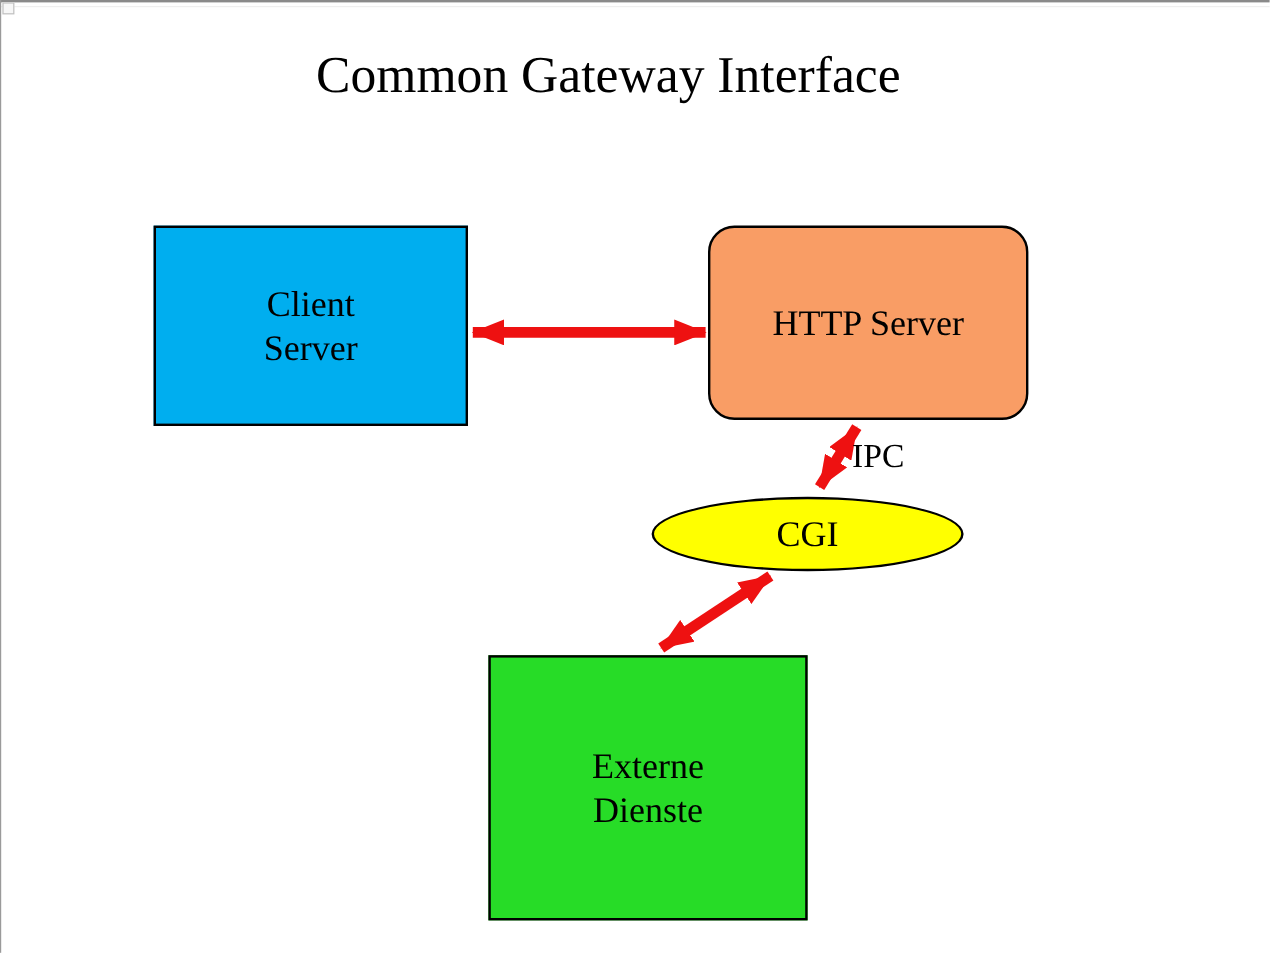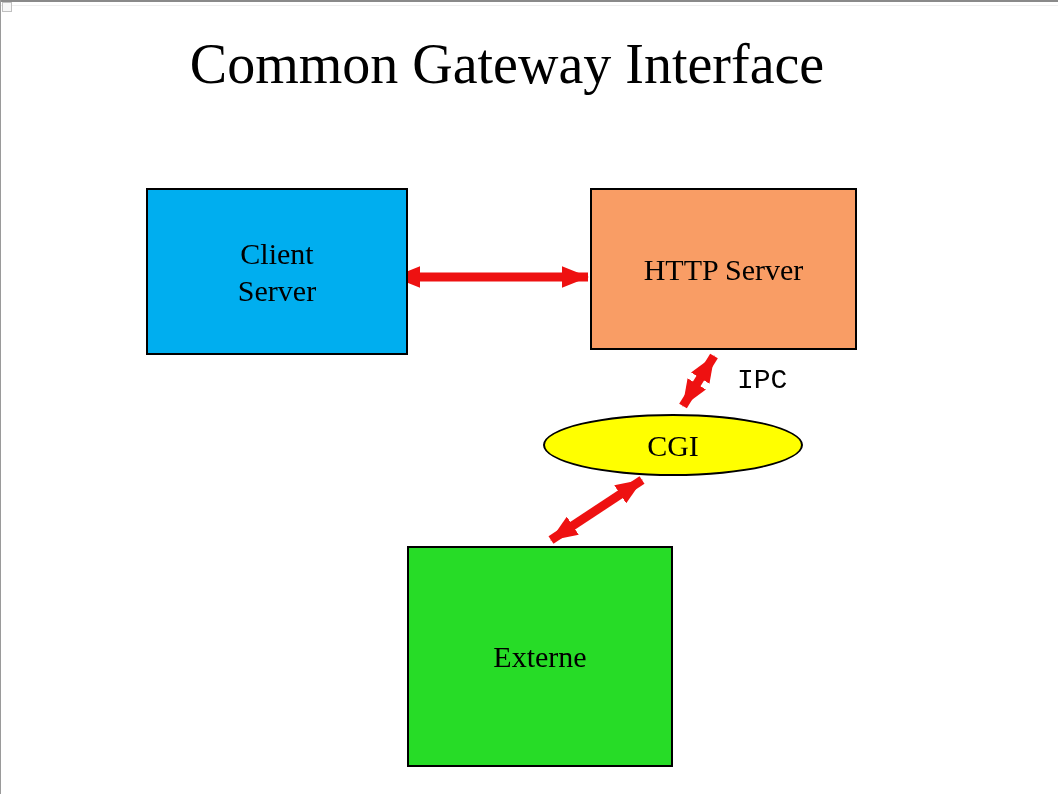--- a/index.html
+++ b/index.html
@@ -14,40 +14,40 @@
 
   
   .frame-top   { position: absolute; top: 0; left: 0; right: 0; height: 2px; background: #8a8a8a; }
   .frame-hairline { position: absolute; top: 5px; left: 0; right: 0; height: 1px; background: #efefef; }
   .frame-left  { position: absolute; top: 0; left: 0; width: 1px; height: 794px; background: #9a9a9a; }
   .corner-box  { position: absolute; top: 2px; left: 2px; width: 10px; height: 10px;
                  background: #f7f7f7; border: 1px solid #c0c0c0; box-sizing: border-box; }
 
   .title {
     position: absolute; left: 0; top: 40px; width: 1014px;
-    text-align: center; font-size: 56px; line-height: 48px; white-space: nowrap;
+    text-align: center; font-size: 43px; line-height: 48px; white-space: nowrap;
   }
 
   .arrows { position: absolute; left: 0; top: 0; pointer-events: none; }
   .arrow  { stroke-width: 9; }
 
   .node {
     position: absolute; box-sizing: border-box;
     border: 2px solid #000000;
     display: flex; flex-direction: column; align-items: center; justify-content: center;
     font-size: 30px; line-height: 37px; text-align: center;
   }
   .box-client  { left: 128px; top: 188px; width: 262px; height: 167px; }
   .box-server  { left: 590px; top: 188px; width: 267px; height: 162px; }
   .box-extern  { left: 407px; top: 546px; width: 266px; height: 221px; }
   .ellipse-cgi { left: 543px; top: 414px; width: 260px; height: 62px; border-radius: 50%; }
 
   .edge-label { position: absolute; font-size: 28px; line-height: 28px; white-space: nowrap; }
   .label-http { left: 426px; top: 243px; width: 130px; text-align: center; }
-  .label-ipc  { left: 737px; top: 367px; font-family: Liberation Mono, monospace; }
+  .label-ipc  { left: 710px; top: 367px; }
 </style>
 </head>
 <body>
 
 <div class="canvas">
 
   <div class="frame-top"></div>
   <div class="frame-hairline"></div>
   <div class="frame-left"></div>
   <div class="corner-box"></div>
@@ -58,32 +58,33 @@
     <defs>
       <marker id="arrowhead" viewBox="0 0 3 2.4" markerWidth="3" markerHeight="2.4" refX="2.9" refY="1.2" orient="auto-start-reverse" markerUnits="strokeWidth">
         <path d="M0,0 L3,1.2 L0,2.4 Z" style="fill: rgb(238, 17, 17);"></path>
       </marker>
     </defs>
     <line class="arrow" x1="394" y1="277" x2="588" y2="277" marker-start="url(#arrowhead)" marker-end="url(#arrowhead)" style="stroke: rgb(238, 17, 17);"></line>
     <line class="arrow" x1="714" y1="356" x2="683" y2="406" marker-start="url(#arrowhead)" marker-end="url(#arrowhead)" style="stroke: rgb(238, 17, 17);"></line>
     <line class="arrow" x1="642" y1="480" x2="551" y2="540" marker-start="url(#arrowhead)" marker-end="url(#arrowhead)" style="stroke: rgb(238, 17, 17);"></line>
   </svg>
 
-  <div class="node box-client" style="background-color: rgb(0, 174, 239); margin-left: 18px;">
+  <div class="node box-client" style="background-color: rgb(0, 174, 239);">
     <div>Client</div>
     <div>Server</div>
   </div>
 
-  <div class="node box-server" style="background-color: rgb(249, 157, 101);">
+  <div class="node box-server" style="background-color: rgb(249, 157, 101); border-radius: 22px;">
     <div>HTTP Server</div>
   </div>
 
   <div class="node ellipse-cgi" style="background-color: rgb(255, 255, 0); align-items: center;">
     <div>CGI</div>
   </div>
 
   <div class="node box-extern" style="background-color: rgb(39, 220, 39);">
     <div>Externe</div>
+    <div>Dienste</div>
   </div>
 
   <div class="edge-label label-ipc">IPC</div>
 
 </div>
 
 </body></html>

